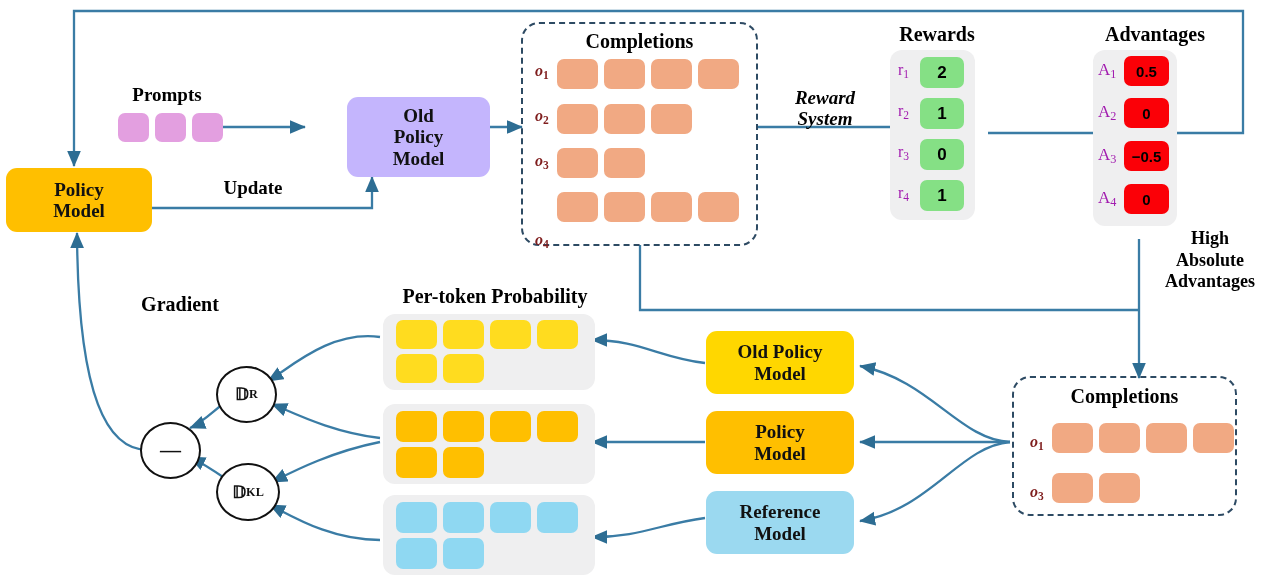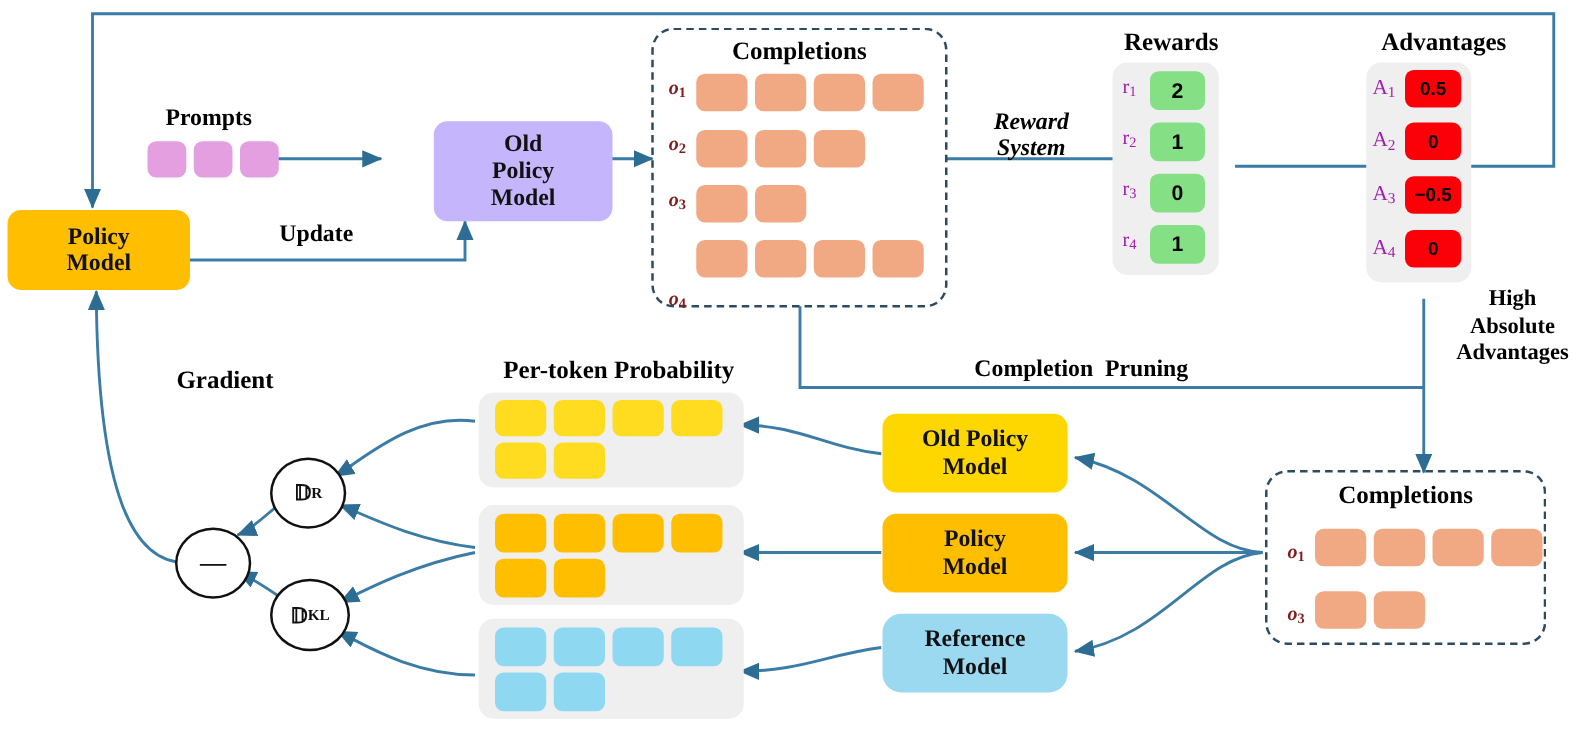--- a/index.html
+++ b/index.html
@@ -232,21 +232,20 @@
   <div class="valbox" style="left:1124px; top:98px; width:45px; height:30px; background:#fb0007; font-size:15px;">0</div>
   <div class="vlab" style="left:1098px; top:145px; font-size:17px;">A<span class="sub">3</span></div>
   <div class="valbox" style="left:1124px; top:141px; width:45px; height:30px; background:#fb0007; font-size:15px;">−0.5</div>
   <div class="vlab" style="left:1098px; top:188px; font-size:17px;">A<span class="sub">4</span></div>
   <div class="valbox" style="left:1124px; top:184px; width:45px; height:30px; background:#fb0007; font-size:15px;">0</div>
 
   <div class="lbl" style="left:1152px; top:228px; width:116px; font-size:18px; line-height:1.2;">High
 Absolute
 Advantages</div>
 
-  <div class="lbl" style="left:735px; top:286px; width:260px; font-size:19px;">Completion  Pruning</div>
 
   <div class="lbl" style="left:115px; top:294px; width:130px; font-size:20px;">Gradient</div>
 
   <div class="circ" style="left:216px; top:366px; width:57px; height:53px; font-size:17px;">
     <span>𝔻</span>
       <span class="sub">R</span>
   </div>
   <div class="circ" style="left:140px; top:422px; width:57px; height:53px; font-size:21px;">
     <span>—</span>
   </div>
@@ -278,21 +277,21 @@
   <div class="tok" style="left:443px; top:502px; width:41px; height:31px; background:#8fd8f2;"></div>
   <div class="tok" style="left:490px; top:502px; width:41px; height:31px; background:#8fd8f2;"></div>
   <div class="tok" style="left:537px; top:502px; width:41px; height:31px; background:#8fd8f2;"></div>
   <div class="tok" style="left:396px; top:538px; width:41px; height:31px; background:#8fd8f2;"></div>
   <div class="tok" style="left:443px; top:538px; width:41px; height:31px; background:#8fd8f2;"></div>
 
   <div class="modelbox" style="left:706px; top:331px; width:148px; height:63px; background:#ffd700; font-size:19px;">Old Policy
 Model</div>
   <div class="modelbox" style="left:706px; top:411px; width:148px; height:63px; background:#ffbf00; font-size:19px;">Policy
 Model</div>
-  <div class="modelbox" style="left:706px; top:491px; width:148px; height:63px; background:#9bd9f0; font-size:19px;border-radius:15px;">Reference
+  <div class="modelbox" style="left:706px; top:491px; width:148px; height:63px; background:#9bd9f0; font-size:19px;">Reference
 Model</div>
 
   <div class="dashbox" style="left:1012px; top:376px; width:225px; height:140px;"></div>
   <div class="dashtitle" style="left:1012px; top:385px; width:225px; font-size:20px;">Completions</div>
   <div class="orow-lab" style="left:1030px; top:433px; font-size:16px;">o<span class="sub">1</span></div>
   <div class="tok" style="left:1052px; top:423px; width:41px; height:30px; background:#f1a983;"></div>
   <div class="tok" style="left:1099px; top:423px; width:41px; height:30px; background:#f1a983;"></div>
   <div class="tok" style="left:1146px; top:423px; width:41px; height:30px; background:#f1a983;"></div>
   <div class="tok" style="left:1193px; top:423px; width:41px; height:30px; background:#f1a983;"></div>
   <div class="orow-lab" style="left:1030px; top:483px; font-size:16px;">o<span class="sub">3</span></div>

